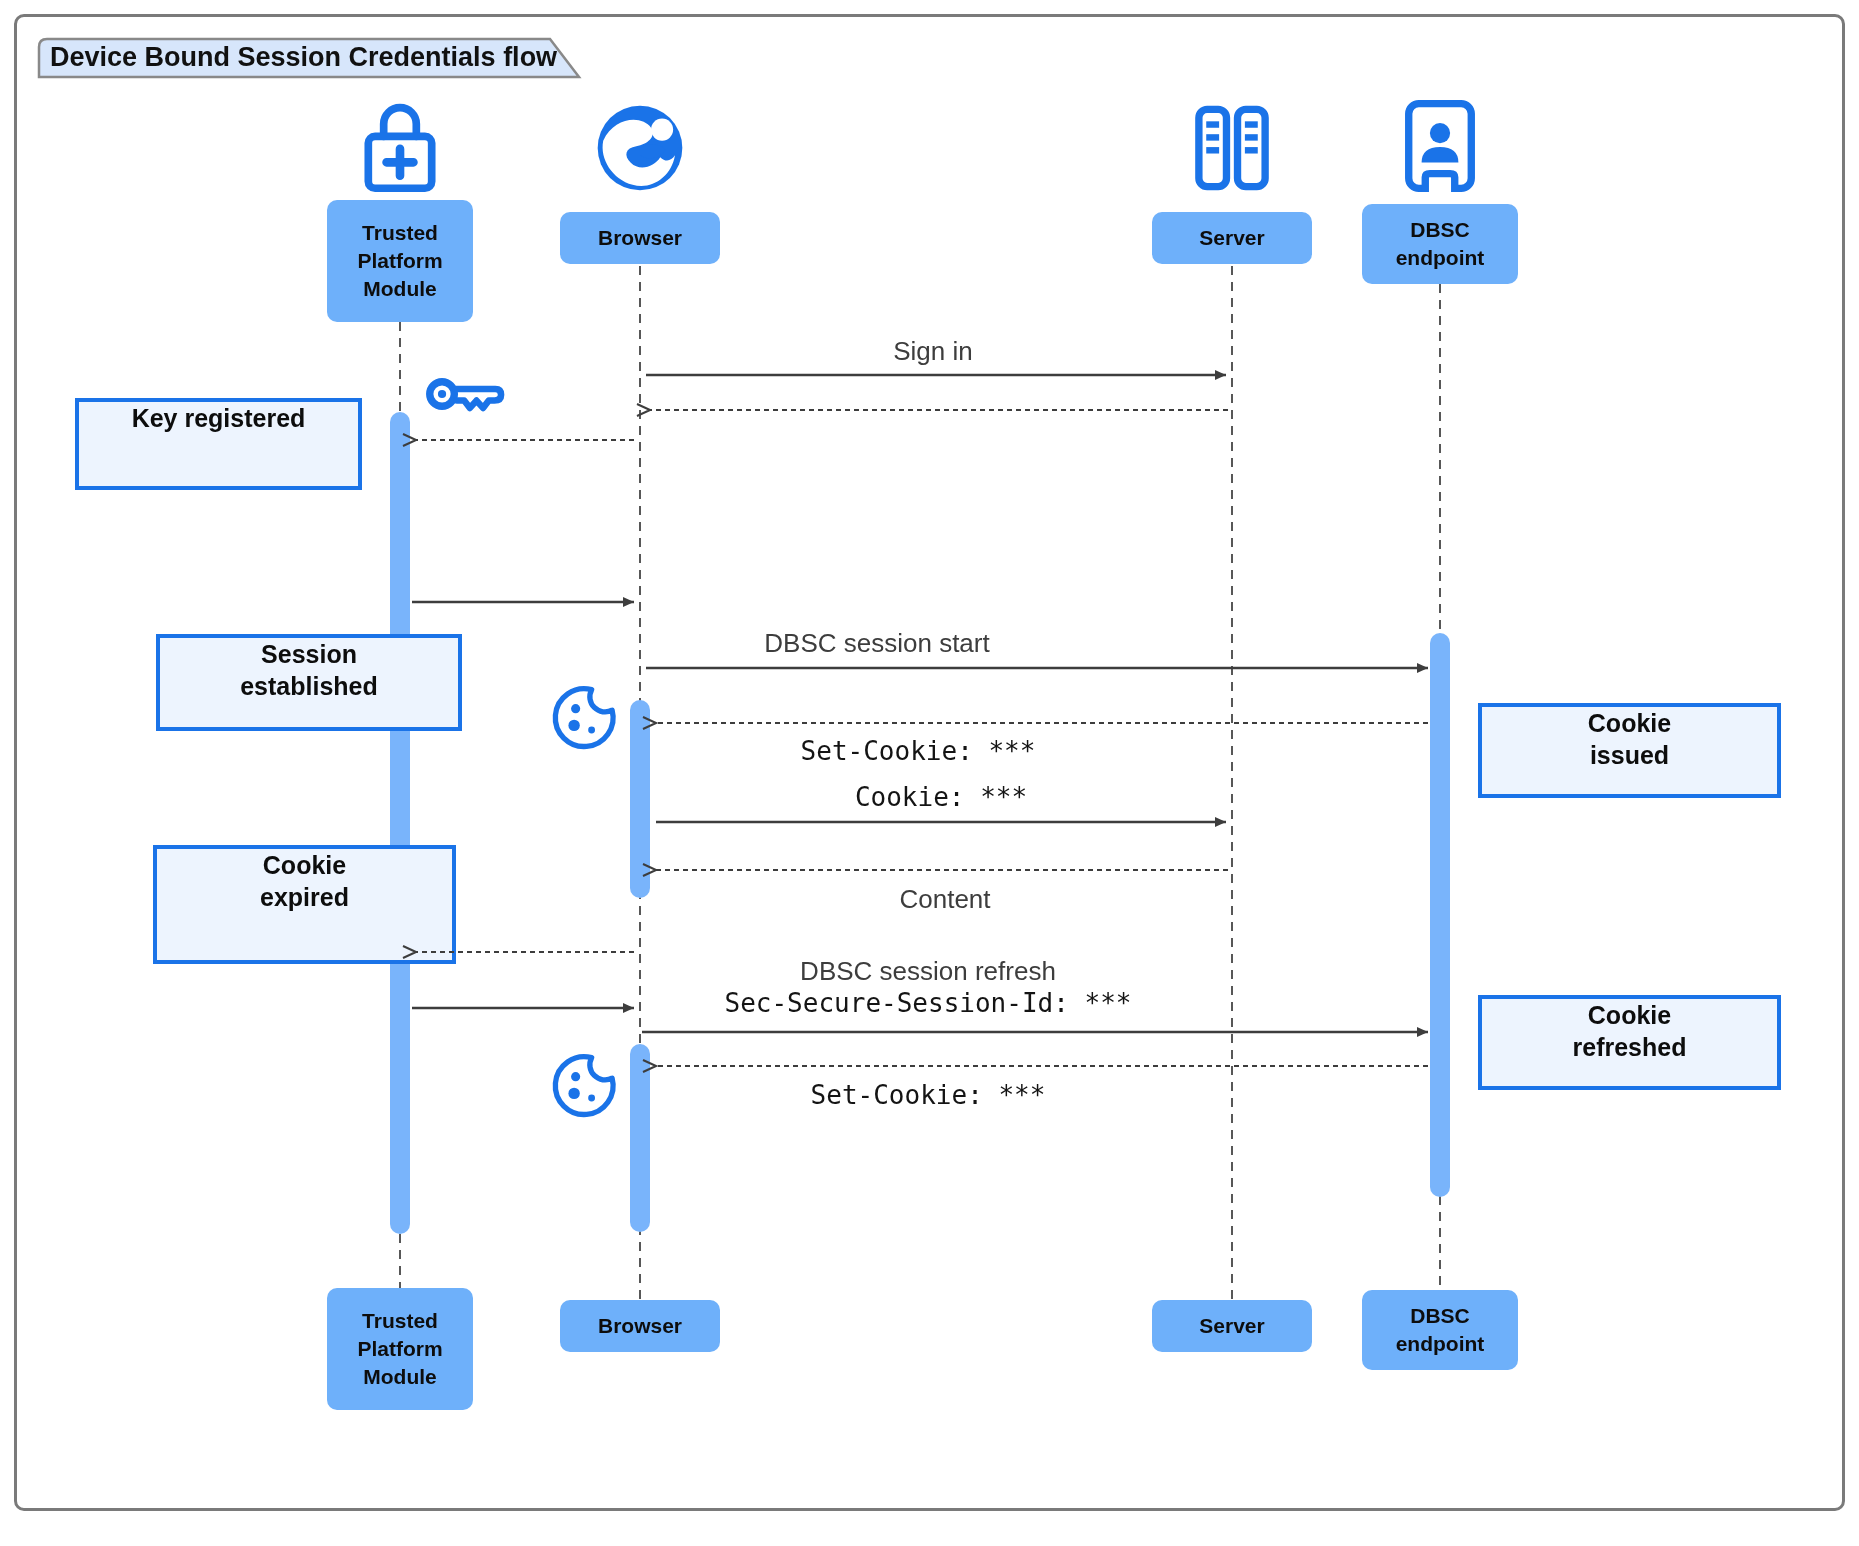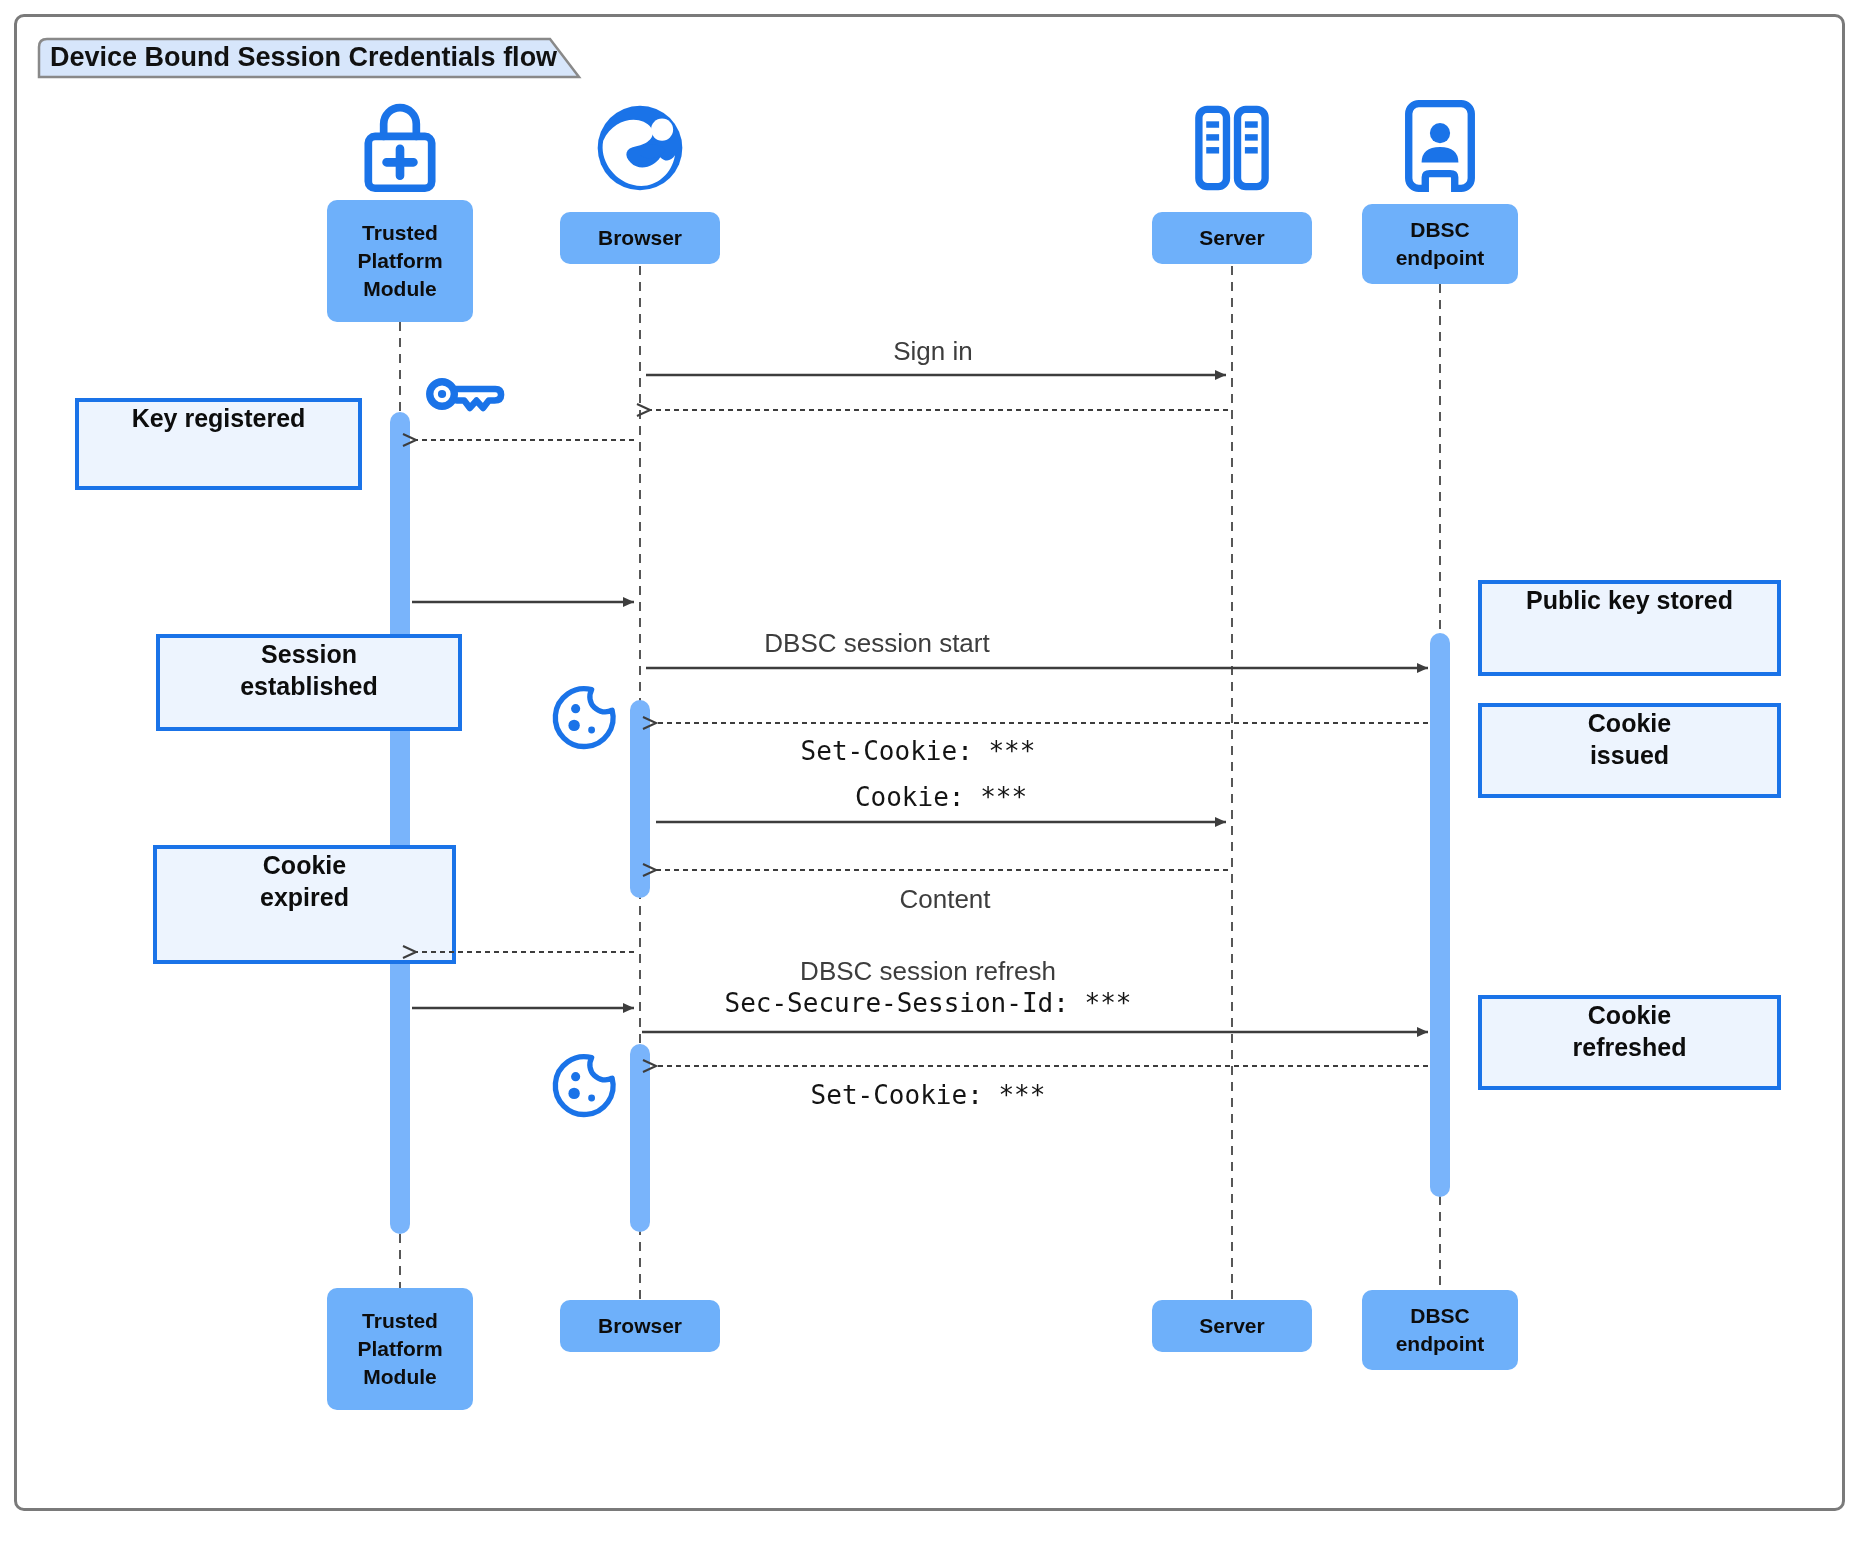--- a/index.html
+++ b/index.html
@@ -48,23 +48,20 @@
   <div class="actbar" style="left:1430px;top:633px;height:564px;"></div>
 
   <div class="note" style="left:75px;top:398px;width:287px;height:92px;">
     <span>Key registered</span>
   </div>
   <div class="note" style="left:156px;top:634px;width:306px;height:97px;">
     <span class="wrap2">Session established</span>
   </div>
   <div class="note" style="left:153px;top:845px;width:303px;height:119px;">
     <span class="wrap2">Cookie expired</span>
-  </div>
-  <div class="note" style="left:1478px;top:580px;width:303px;height:96px;">
-    <span>Public key stored</span>
   </div>
   <div class="note" style="left:1478px;top:703px;width:303px;height:95px;">
     <span class="wrap2">Cookie issued</span>
   </div>
   <div class="note" style="left:1478px;top:995px;width:303px;height:95px;">
     <span class="wrap2">Cookie refreshed</span>
   </div>
 
   <svg class="layer">
     <defs>

